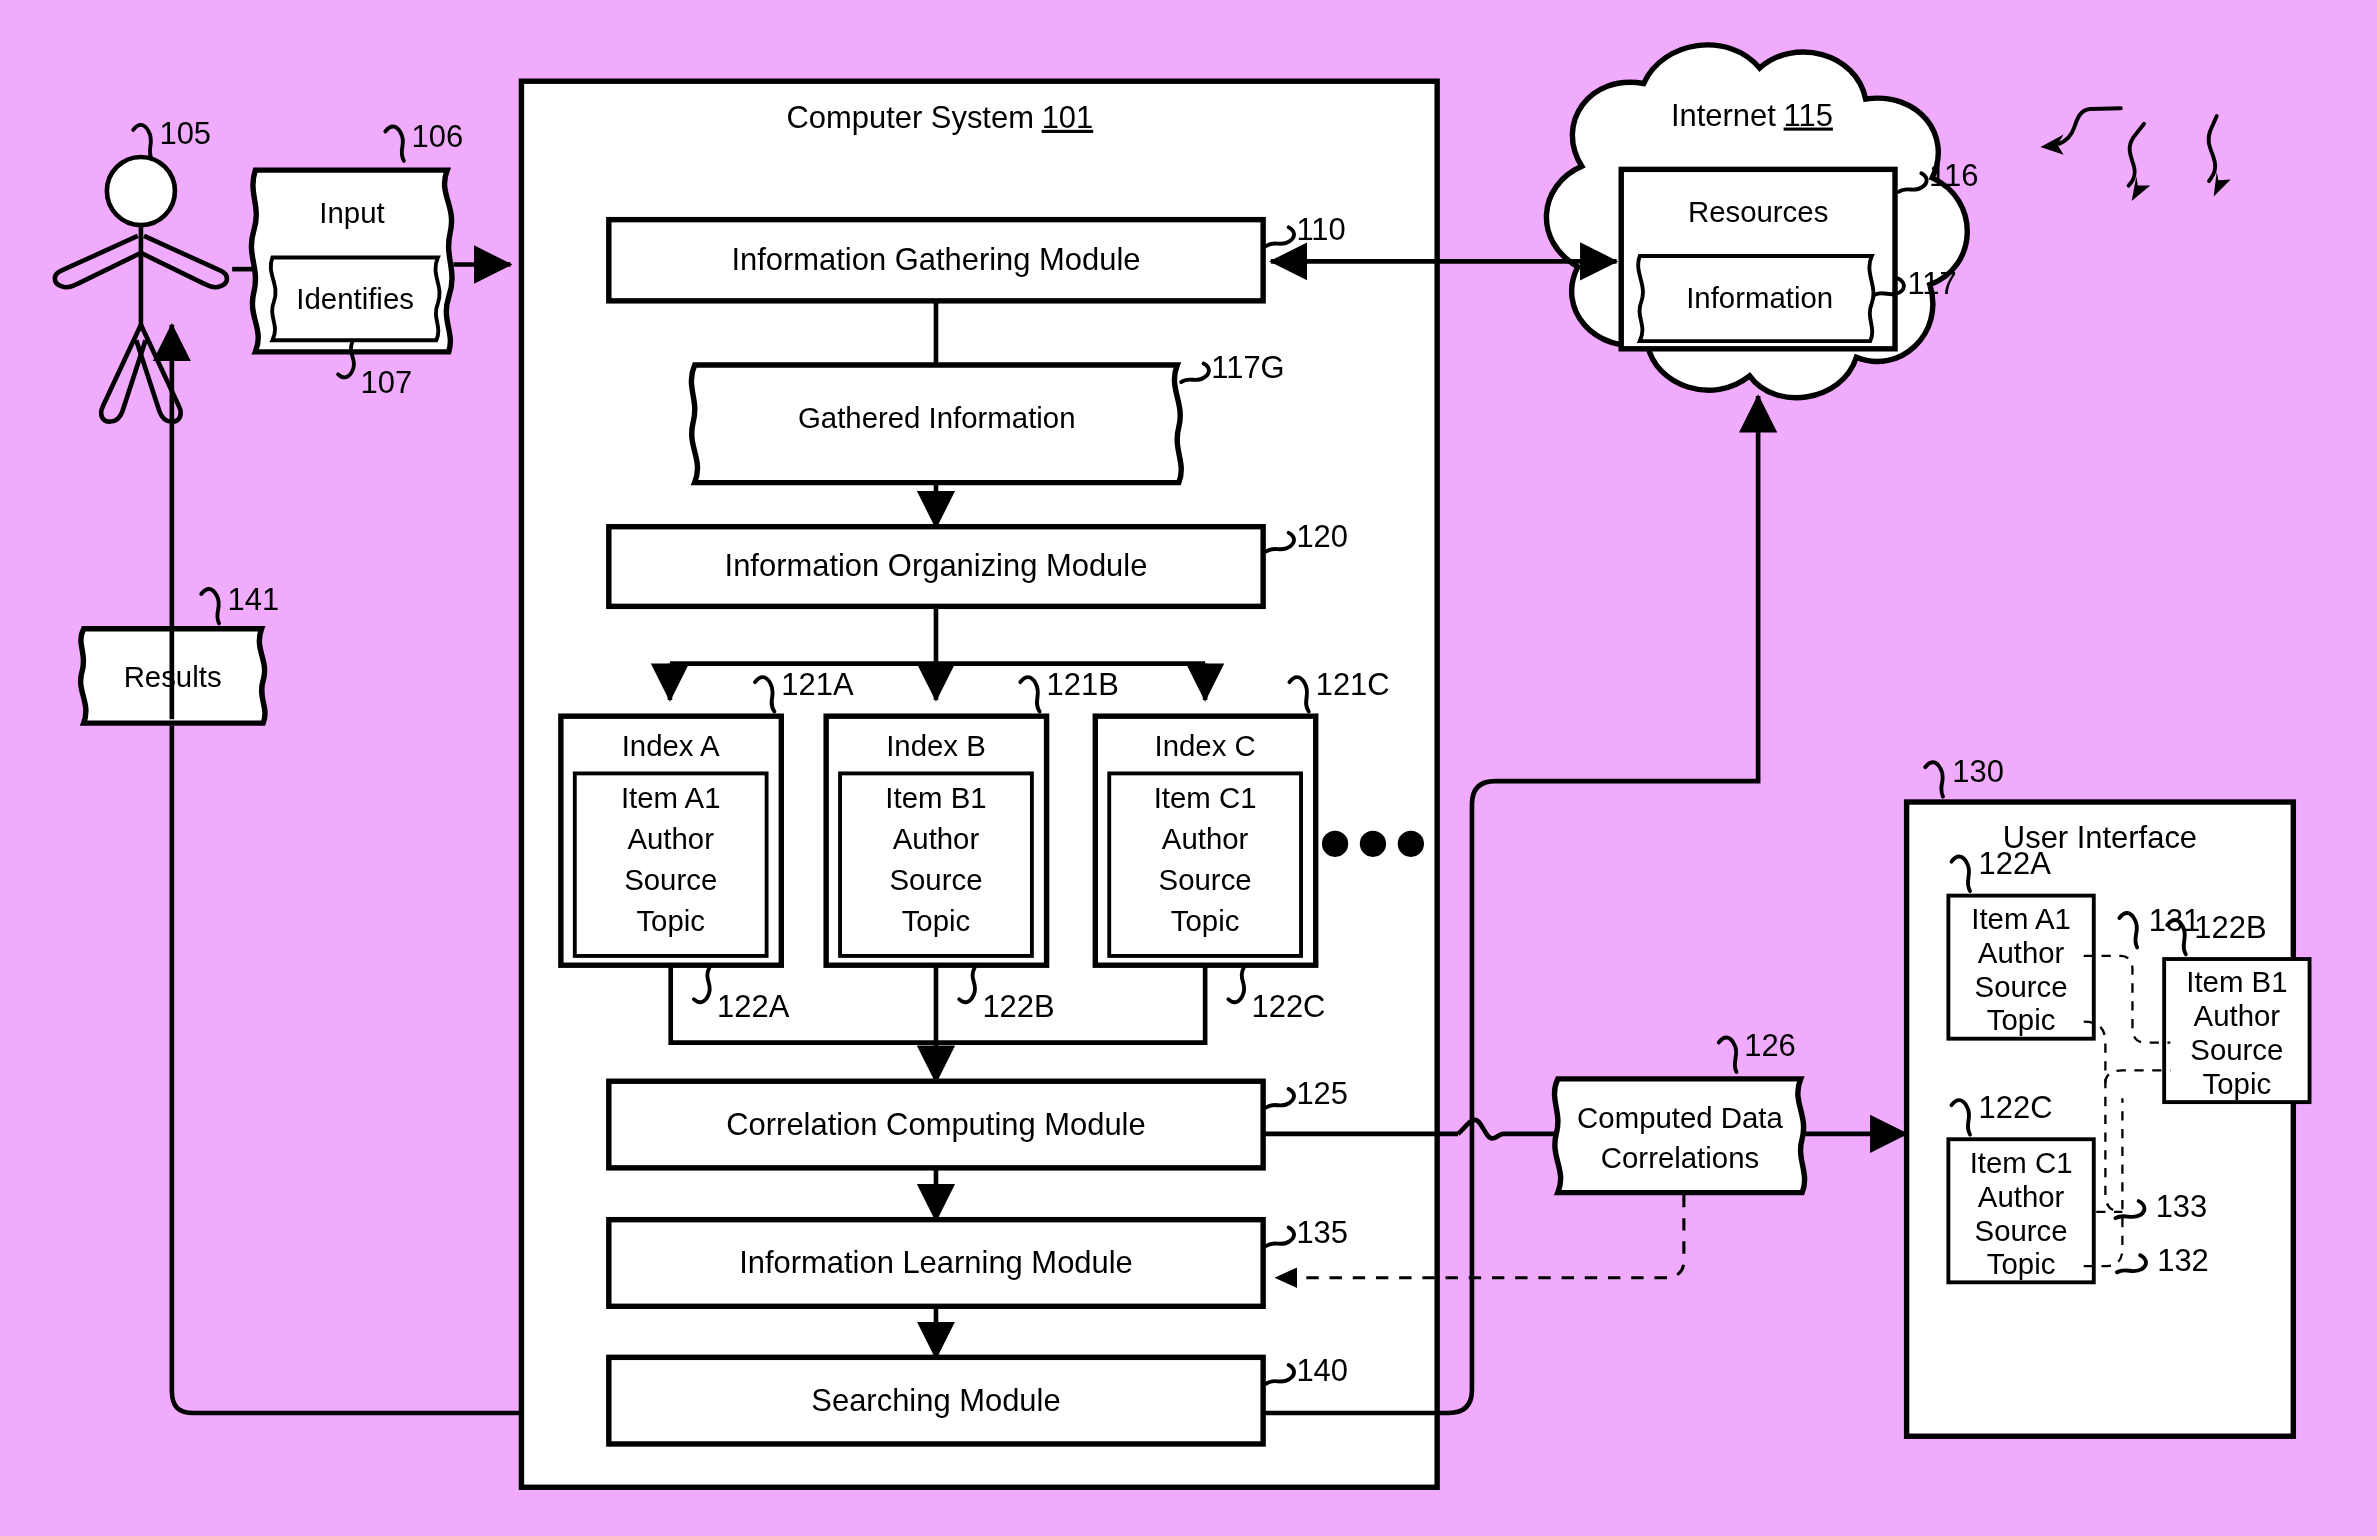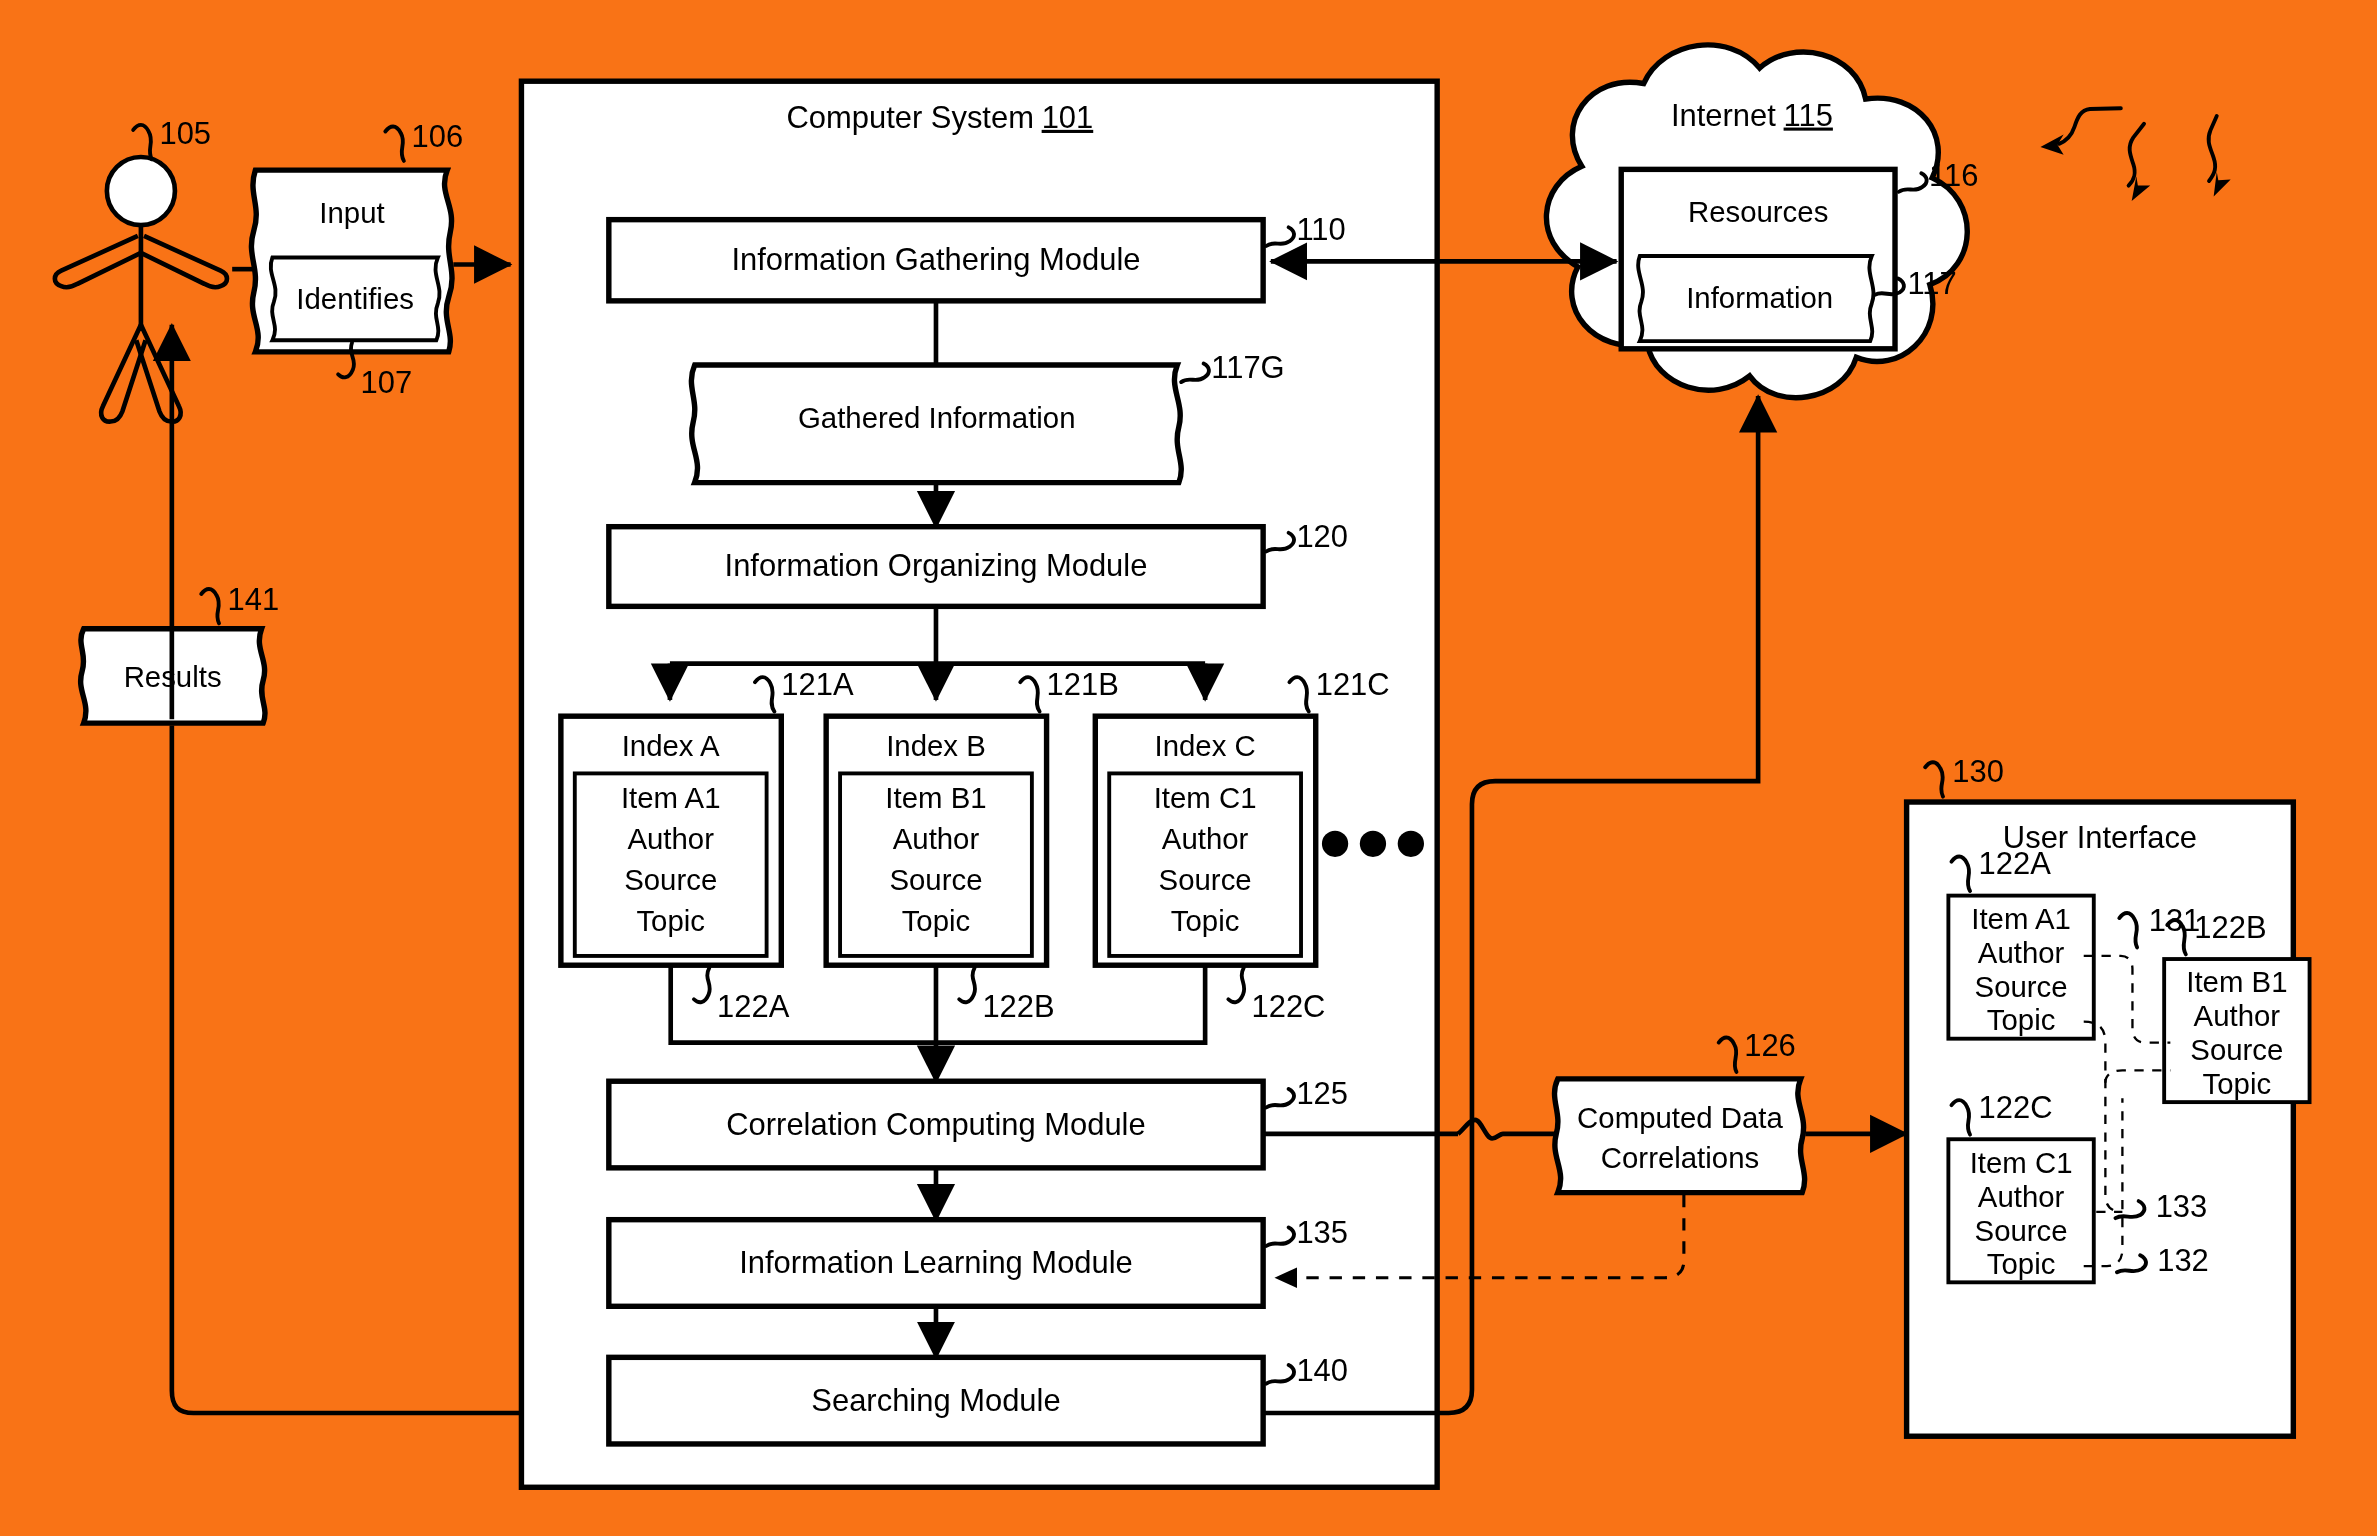--- a/index.html
+++ b/index.html
@@ -8,21 +8,21 @@
     padding: 0;
     background: #ffffff;
   }
   body {
     font-family: "Liberation Sans", sans-serif;
   }
   #figure-root {
     position: relative;
     width: 2377px;
     height: 1536px;
-    background: #f97316;
+    background: #f0abfc;
     overflow: hidden;
   }
   svg.fig {
     position: absolute;
     left: 0;
     top: 0;
     width: 2377px;
     height: 1536px;
   }
   .stroke {

